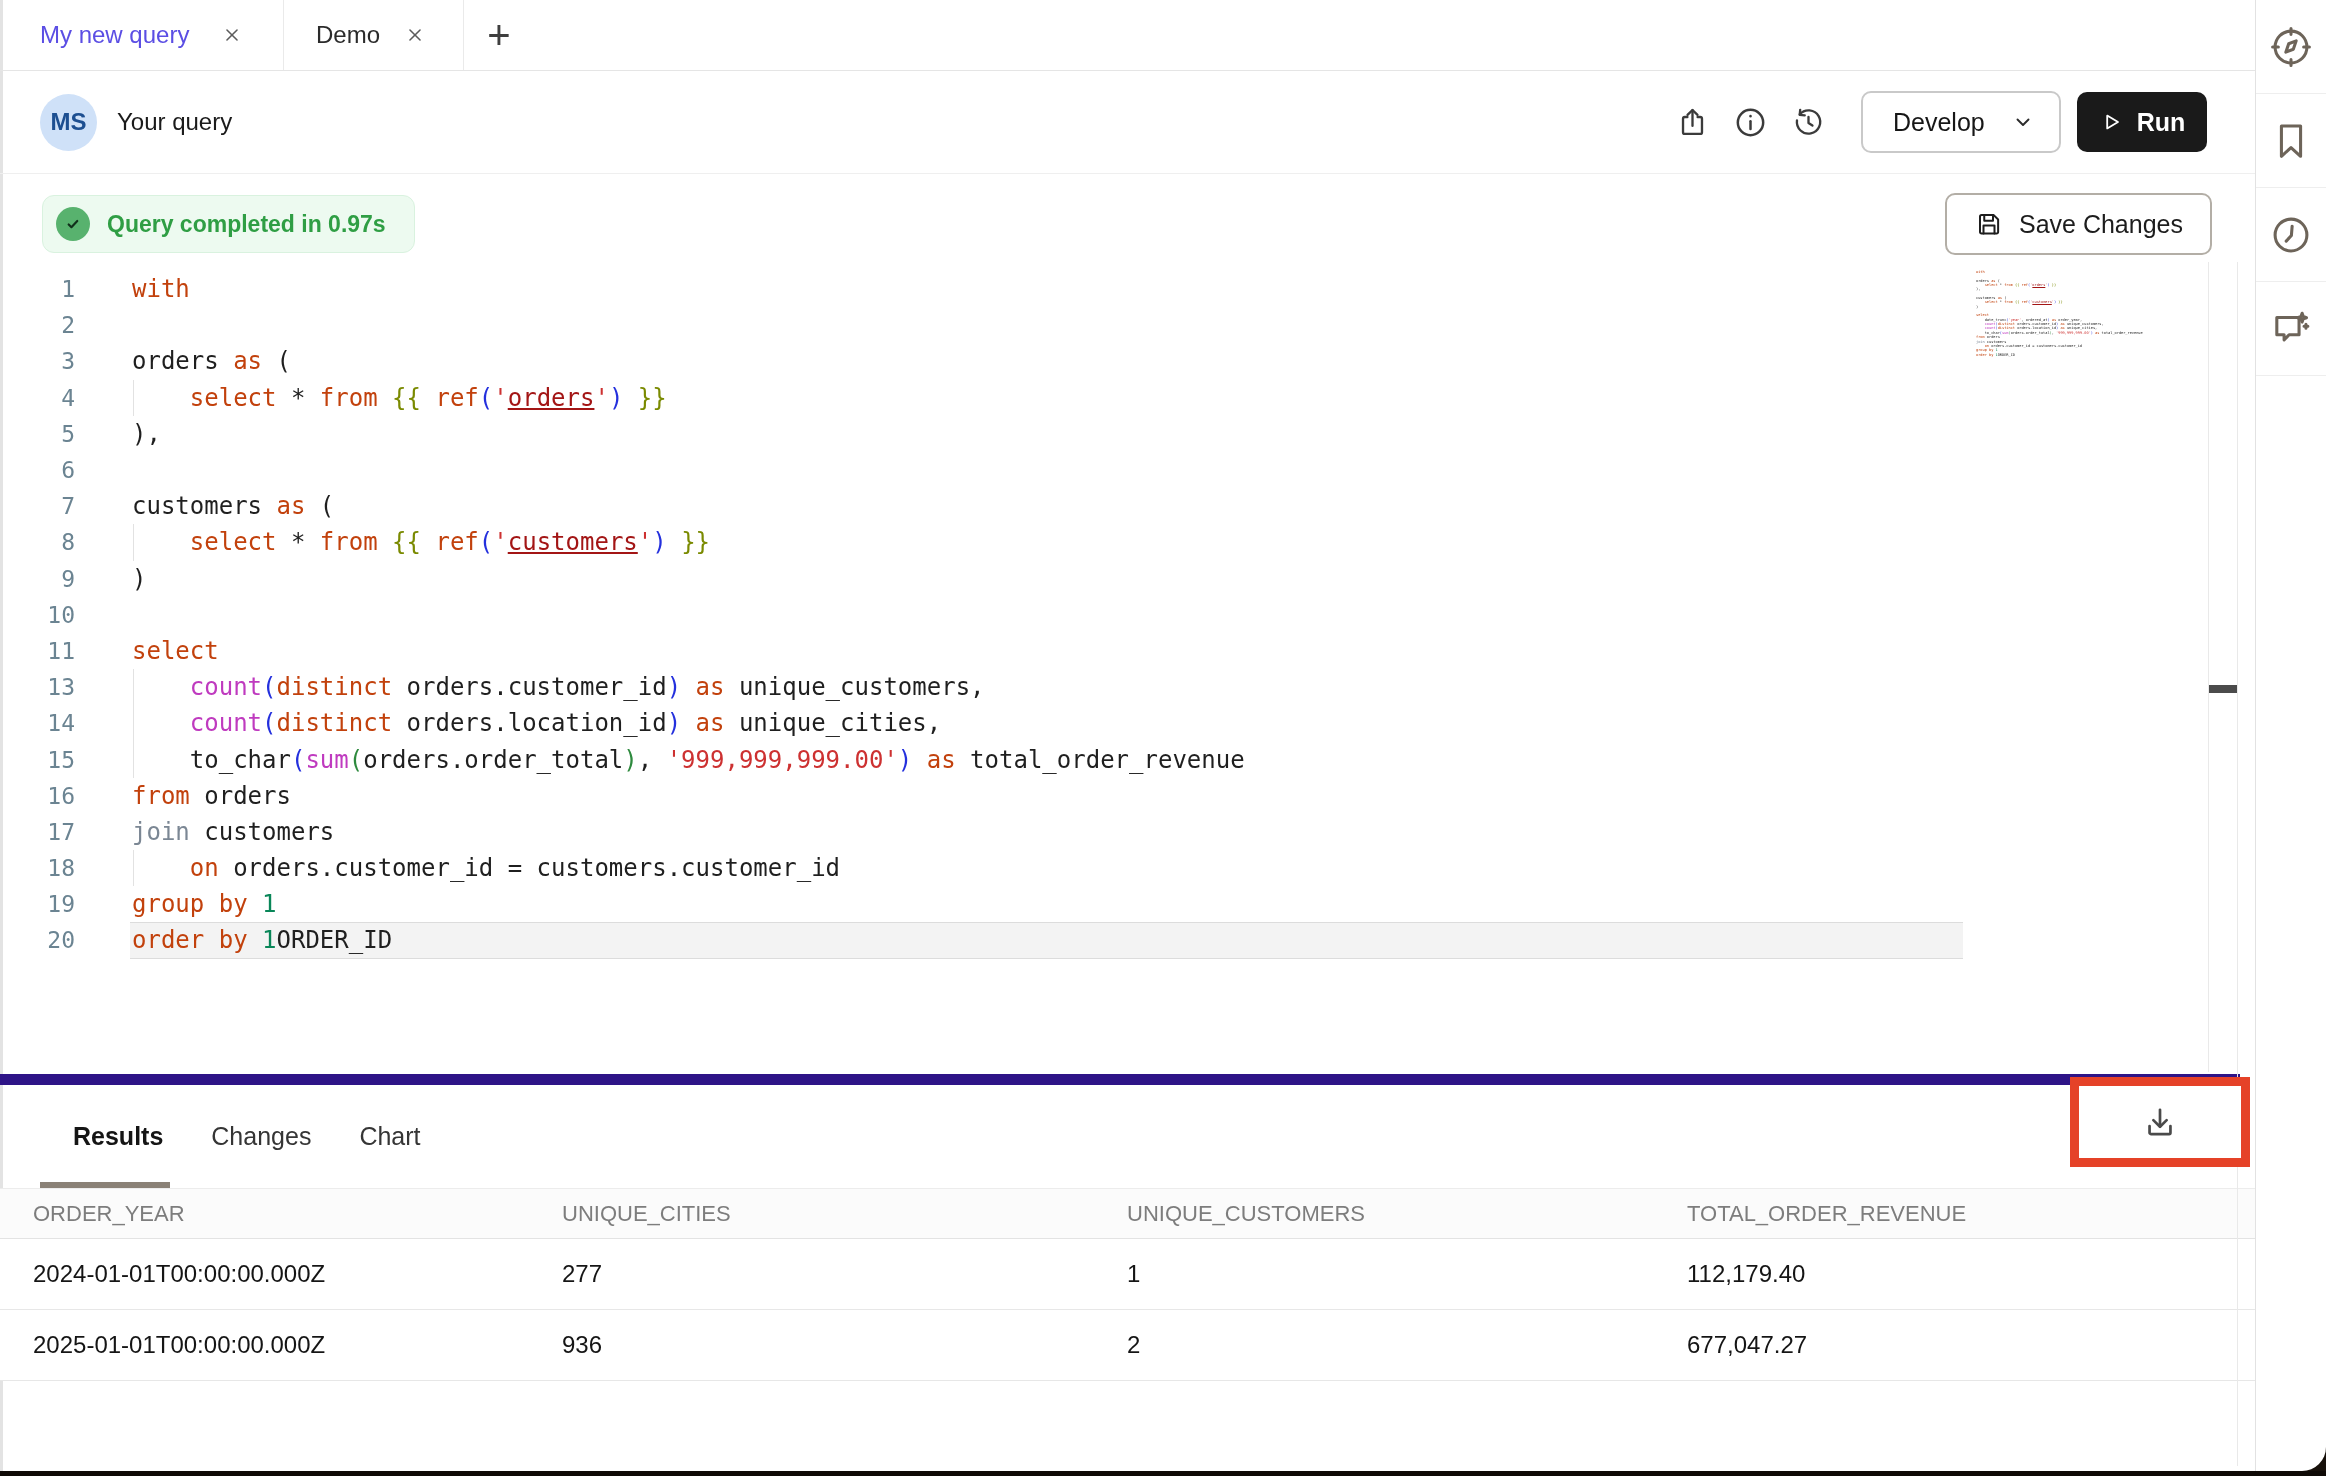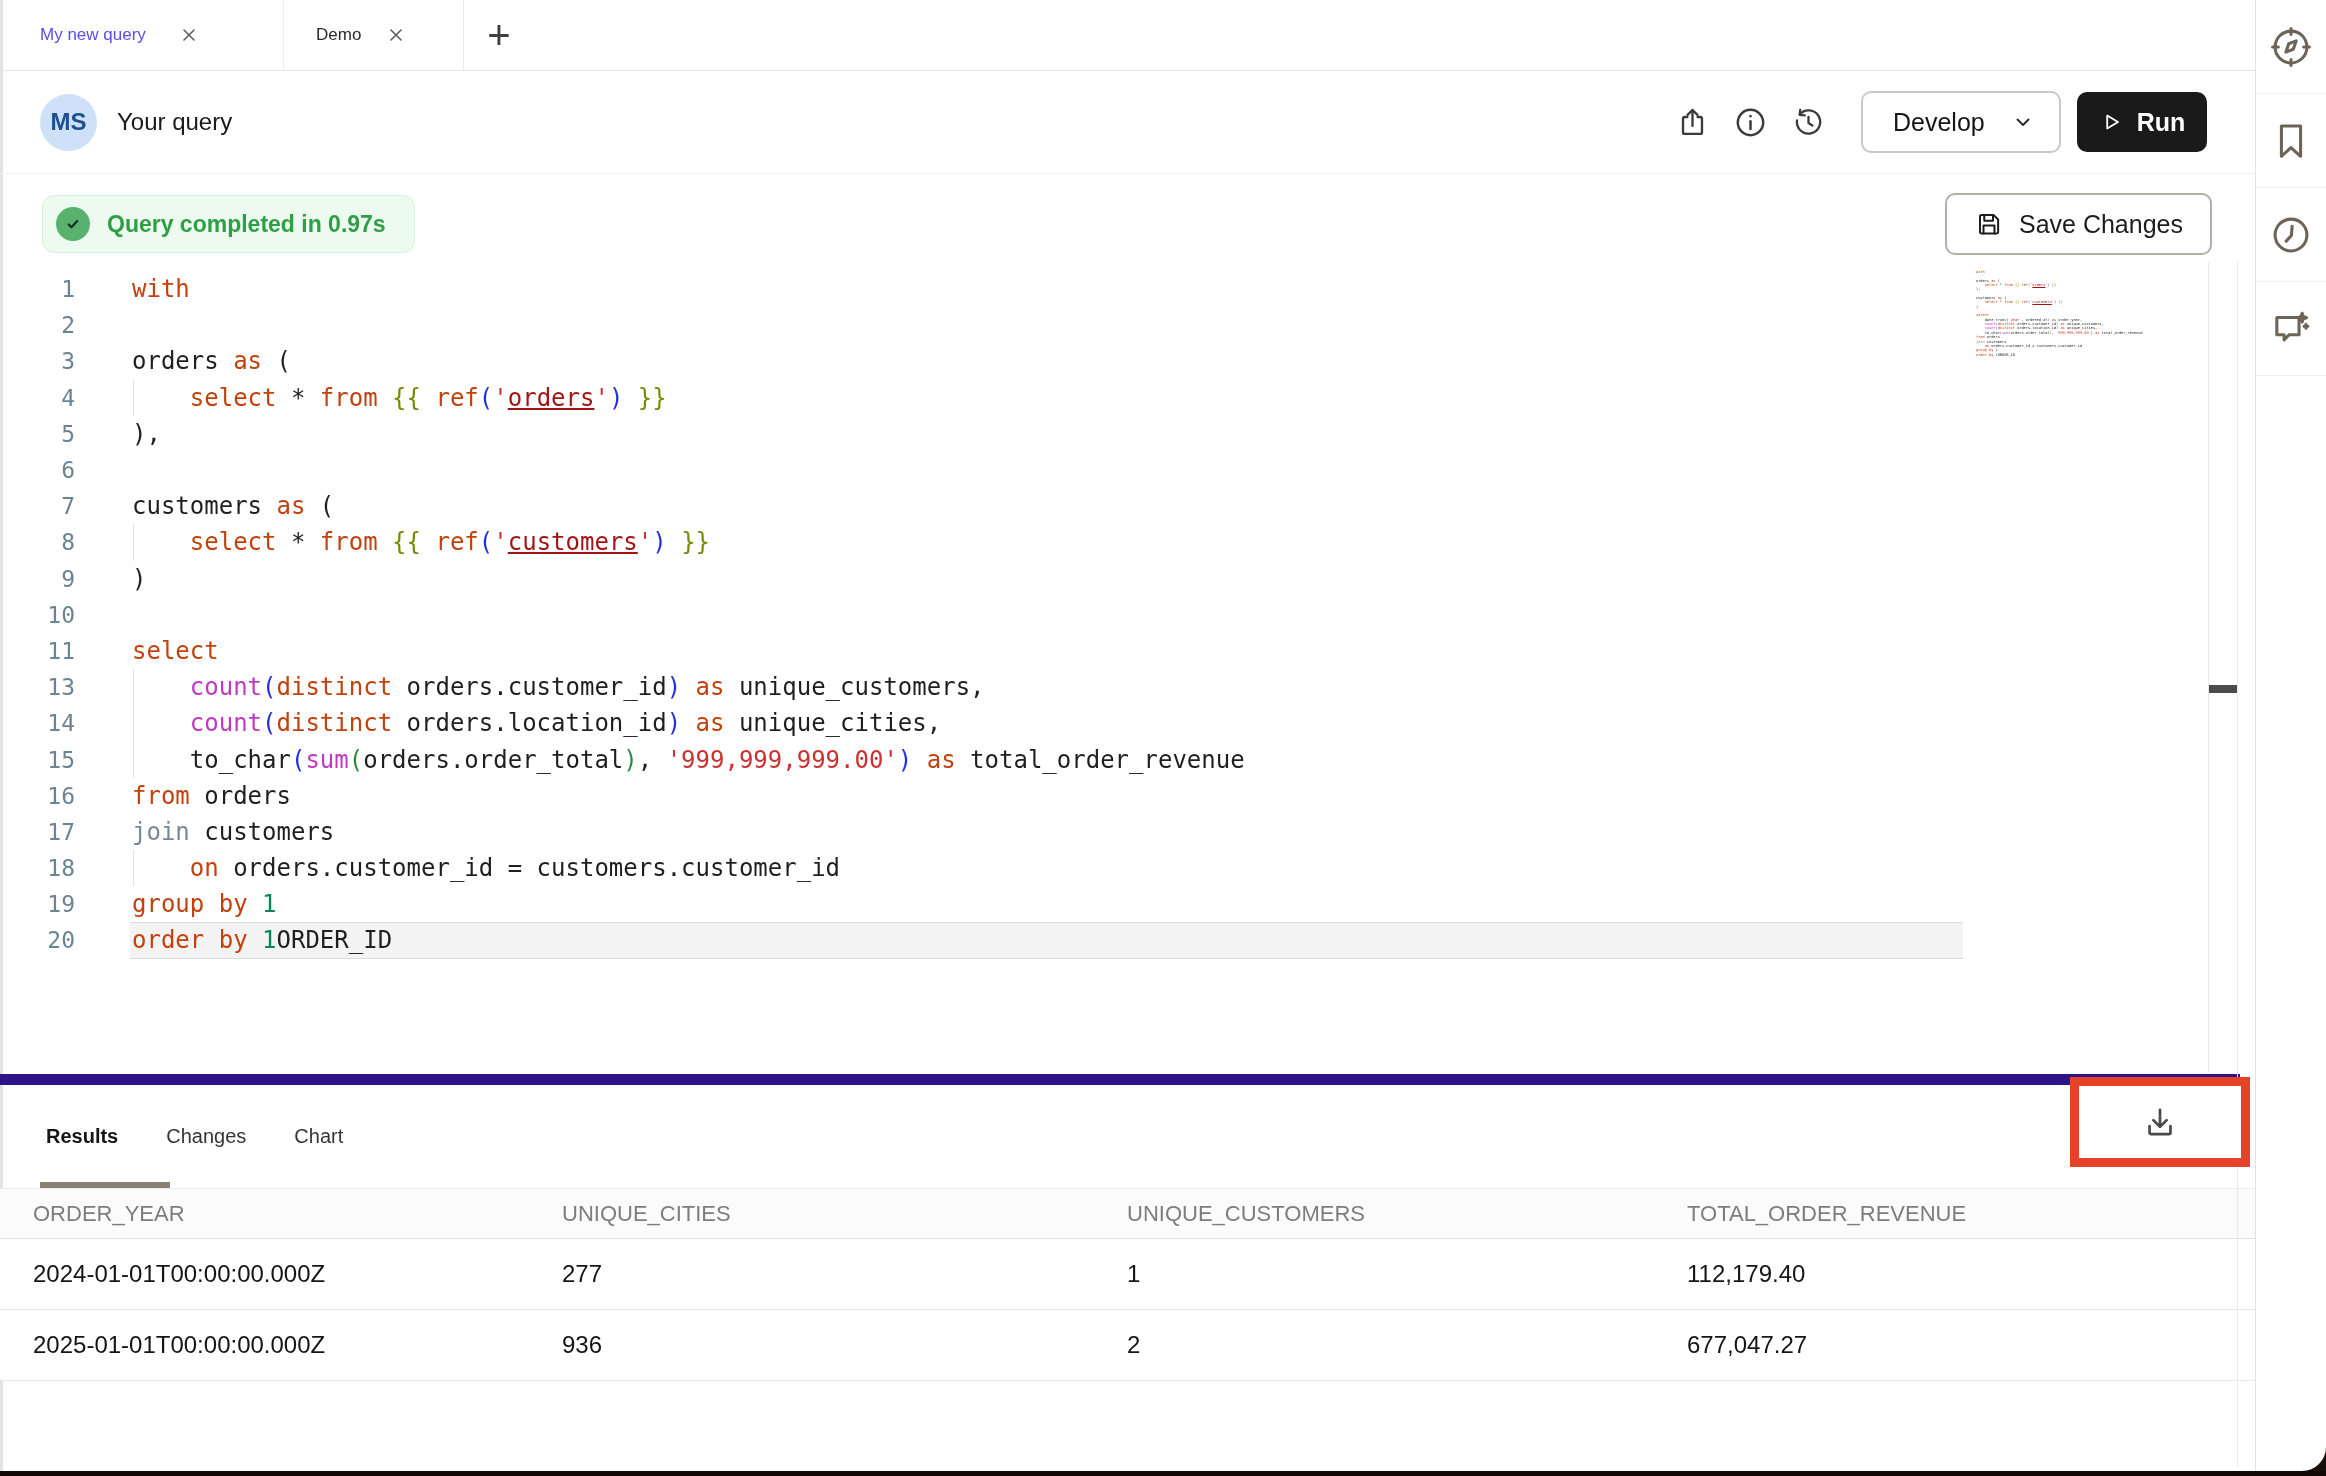--- a/index.html
+++ b/index.html
@@ -7,21 +7,21 @@
        font-family:"Liberation Sans",sans-serif;color:#1f1f1f;}
   .left-edge{position:absolute;left:0;top:0;bottom:0;width:3px;background:#e3e3e3;}
   .main{position:absolute;left:0;top:0;bottom:0;right:71px;}
 
   
   .tabbar{height:70px;border-bottom:1px solid #e5e5e5;display:flex;align-items:stretch;}
   .tab{display:flex;align-items:center;box-sizing:border-box;border-right:1px solid #eaeaea;
        padding-left:40px;gap:30px;cursor:default;}
   .tab.t0{width:284px;}
   .tab.t1{width:180px;padding-left:32px;gap:22px;}
-  .tab-label{font-size:17px;color:#2b2b2b;white-space:nowrap;}
+  .tab-label{font-size:24px;color:#2b2b2b;white-space:nowrap;}
   .tab.active .tab-label{color:var(--accent,#5b4ee4);}
   .tab-close{width:26px;height:26px;color:#5c5c5c;display:flex;align-items:center;justify-content:center;}
   .tab-close svg{width:22px;height:22px;}
   .add-tab{width:70px;display:flex;align-items:center;justify-content:center;font-size:40px;
            font-weight:300;color:#3f3f3f;}
 
   
   .qheader{height:102px;border-bottom:1px solid #efefef;display:flex;align-items:center;padding-left:40px;}
   .avatar{width:57px;height:57px;border-radius:50%;background:#cfe1f8;color:#1d4f91;
           display:flex;align-items:center;justify-content:center;font-size:24px;font-weight:700;flex:none;}
@@ -66,22 +66,22 @@
   .tk-n{color:#098658}.tk-f{color:#bf3abf}.tk-j{color:#7a8a00}
   .tk-g{color:#7b8794}.tk-pb{color:#2430dd}.tk-pg{color:#2e8a3e}
   .minimap{position:absolute;left:1976px;top:6px;font-family:"DejaVu Sans Mono",monospace;
          font-size:3.6px;line-height:4.35px;white-space:pre;}
   .vline1{position:absolute;left:2208px;top:262px;height:810px;width:1px;background:#e9e9e9;}
   .vline2{position:absolute;left:2237px;top:262px;bottom:10px;width:1px;background:#e9e9e9;}
   .vthumb{position:absolute;left:2209px;top:685px;width:28px;height:8px;background:#4b4b4b;}
 
   
   .pdivider{height:11px;width:2240px;background:var(--purple,#2e1487);}
-  .rtabs{height:103px;display:flex;align-items:center;padding-left:46px;gap:48px;
-         font-size:20px;color:#353535;position:relative;}
+  .rtabs{height:103px;display:flex;align-items:center;padding-left:73px;gap:48px;
+         font-size:25px;color:#353535;position:relative;}
   .rtab.active{font-weight:700;color:#151515;}
   .runderline{position:absolute;left:40px;bottom:0;width:130px;height:6px;background:#8a8176;}
   .thead{height:49px;display:grid;grid-template-columns:562px 565px 560px auto;align-items:center;
          background:#fbfbfb;border-top:1px solid #ececec;border-bottom:1px solid #e3e3e3;
          color:#7d7d7d;font-size:22px;}
   .thead > div:first-child,.trow > div:first-child{padding-left:33px;}
   .trow{height:70px;display:grid;grid-template-columns:562px 565px 560px auto;align-items:center;
          font-size:24px;color:#151515;border-bottom:1px solid #e7e7e7;background:#fff;}
 
   

